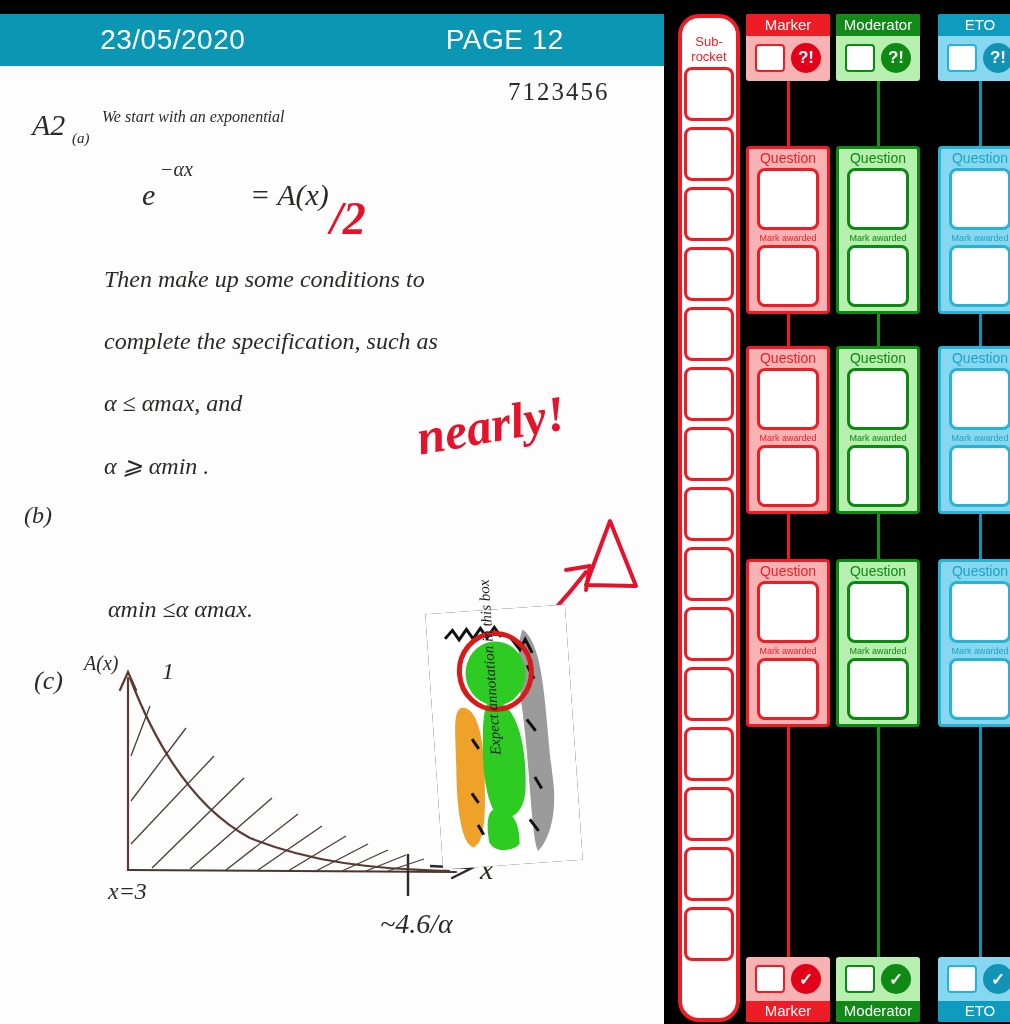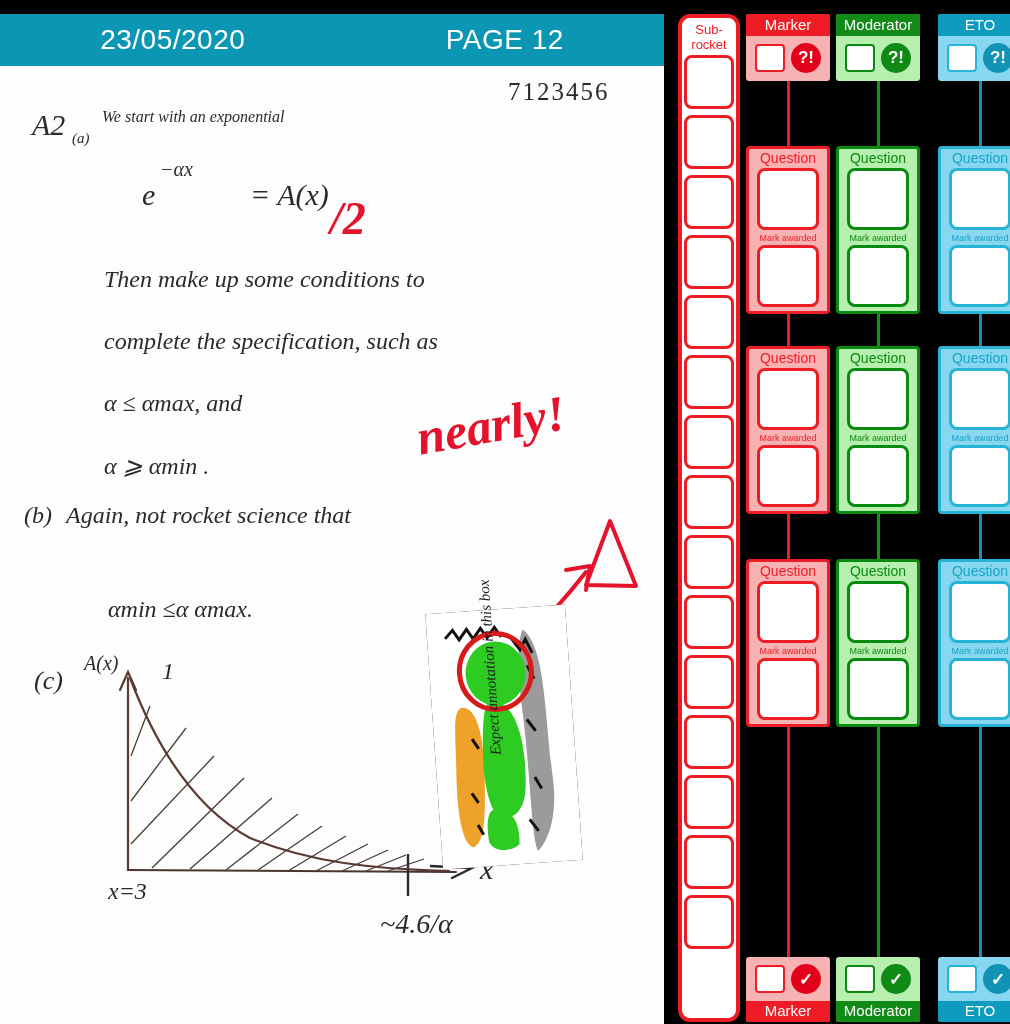--- a/index.html
+++ b/index.html
@@ -23,22 +23,22 @@
   .photobox{position:absolute;left:434px;top:543px;width:140px;height:256px;
             transform:rotate(-4deg);}
   .photobox .frame{position:absolute;inset:0;border:2px solid #6e5a52;background:#ffffff;}
   .vlabel{position:absolute;left:-14px;top:62px;width:150px;
           transform:rotate(-90deg);transform-origin:center;
           font-family:"Liberation Serif",serif;font-style:italic;font-size:15px;color:#1b1b1b;
           text-align:center;white-space:nowrap;}
 
   
   .subtotals{position:absolute;left:678px;top:14px;width:62px;height:1008px;
-             background:#ffffff;border:4px solid #ee1c25;border-radius:12px;
-             display:flex;flex-direction:column;align-items:center;padding-top:4px;box-sizing:border-box;}
+             background:#ffffff;border:4px solid #ee1c25;border-radius:21px;
+             display:flex;flex-direction:column;align-items:center;padding-top:16px;box-sizing:border-box;}
   .subtotals .hdr{color:#ee1c25;font-size:13px;line-height:15px;text-align:center;
                   font-family:"Liberation Sans",sans-serif;margin-bottom:3px;}
   .sub-cell{width:44px;height:48px;border:3px solid #ee1c25;border-radius:8px;
             background:#fff;margin-bottom:6px;flex:none;}
 
   
   .cols{position:absolute;left:746px;top:14px;width:264px;height:1008px;}
   .col{position:absolute;top:0;width:84px;height:1008px;}
   .col.c0{left:0;}   .col.c1{left:90px;}   .col.c2{left:192px;}
 
@@ -87,21 +87,20 @@
       <div class="ink" style="left:160px;top:92px;font-size:20px;">−αx</div>
       <div class="ink" style="left:250px;top:112px;font-size:30px;">= A(x)</div>
       <div class="ink red-thick" style="left:330px;top:126px;font-size:46px;font-weight:bold;">/2</div>
 
       <div class="ink" style="left:104px;top:200px;font-size:24px;">Then  make up some conditions to</div>
       <div class="ink" style="left:104px;top:262px;font-size:24px;">complete the specification, such as</div>
       <div class="ink" style="left:104px;top:324px;font-size:24px;">α ≤ αmax,    and</div>
       <div class="ink" style="left:104px;top:386px;font-size:24px;">α ⩾ αmin .</div>
 
       <div class="ink" style="left:24px;top:436px;font-size:24px;">(b)</div>
-      <div class="ink" style="left:66px;top:436px;font-size:24px;">Again, not rocket science that</div>
 
       <div class="ink" style="left:108px;top:530px;font-size:24px;">αmin       ≤α  αmax.</div>
 
       <div class="ink" style="left:34px;top:600px;font-size:26px;">(c)</div>
       <div class="ink" style="left:84px;top:586px;font-size:20px;">A(x)</div>
       <div class="ink" style="left:162px;top:592px;font-size:24px;">1</div>
       <div class="ink" style="left:108px;top:812px;font-size:24px;">x=3</div>
       <div class="ink" style="left:480px;top:786px;font-size:30px;">x</div>
       <div class="ink" style="left:380px;top:842px;font-size:28px;">~4.6/α</div>
 

